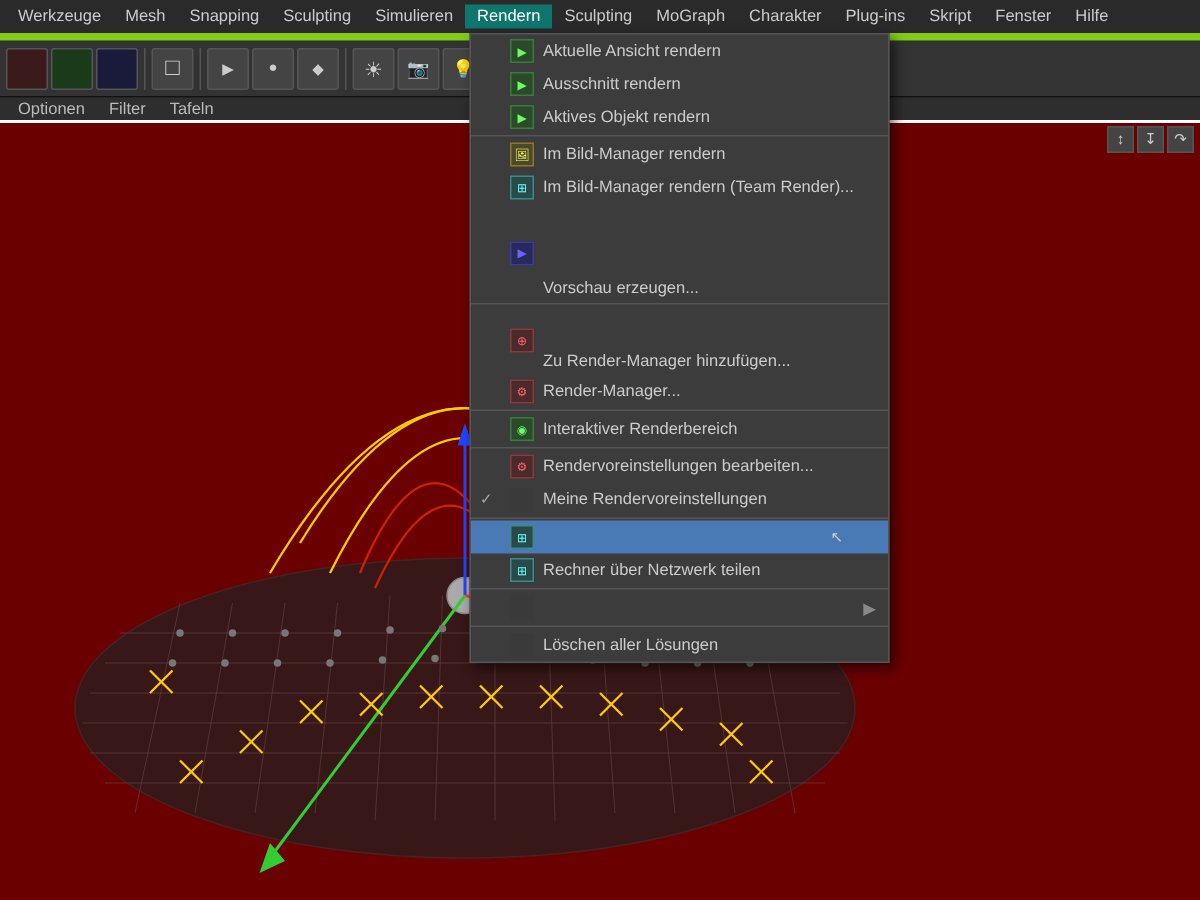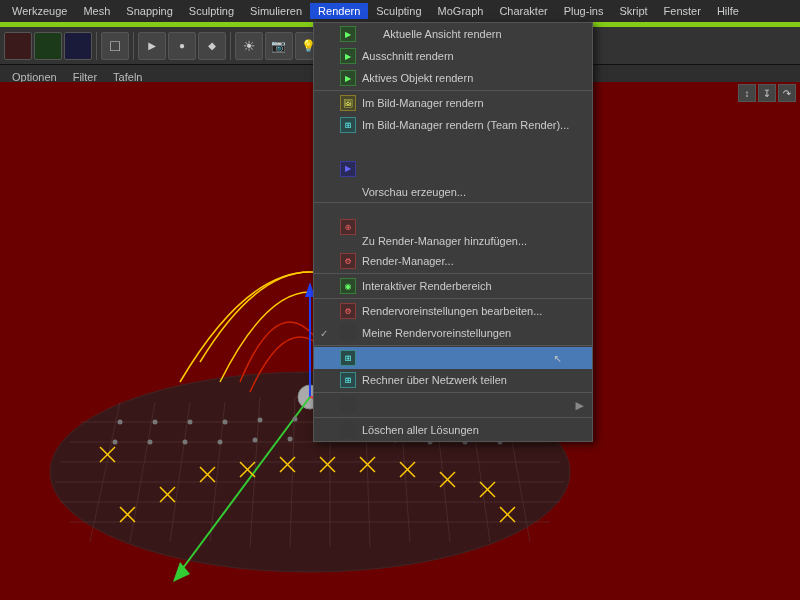--- a/index.html
+++ b/index.html
@@ -26,21 +26,21 @@
       z-index: 100;
     }
     .menu-item {
       padding: 2px 8px;
       cursor: pointer;
       color: #ccc;
       font-size: 11px;
       white-space: nowrap;
     }
     .menu-item.highlighted {
-      background: #1d4ed8;
+      background: #0f766e;
       color: #fff;
     }
 
     
     #toolbar {
       display: flex;
       align-items: center;
       background: #333;
       height: 38px;
       border-bottom: 1px solid #111;
@@ -67,24 +67,24 @@
       background: #555;
       margin: 0 2px;
     }
     .axis-btn-x { color: #f44; font-weight: bold; background: #3a1a1a; border-color: #555; }
     .axis-btn-y { color: #4f4; font-weight: bold; background: #1a3a1a; border-color: #555; }
     .axis-btn-z { color: #44f; font-weight: bold; background: #1a1a3a; border-color: #555; }
 
     
     #toolbar2 {
       display: flex;
-      align-items: flex-end;
+      align-items: center;
       background: #2e2e2e;
       height: 22px;
-      border-bottom: 2px solid #ffffff;
+      border-bottom: 7px solid #ffffff;
       padding: 0 4px;
       gap: 2px;
     }
     .toolbar2-item {
       padding: 2px 8px;
       cursor: pointer;
       color: #bbb;
       font-size: 11px;
     }
 
@@ -343,21 +343,21 @@
       <circle cx="500" cy="360" r="2.5"></circle>
     </g>
   </svg>
 </div>
 
 <div id="dropdown-menu">
   <div id="dropdown-items-container">
       <div class="dropdown-item">
         <span class="checkmark"></span>
         <div class="dropdown-icon icon-render">▶</div>
-        <span style="flex: 1 1 0%; margin-left: 21px;">Aktuelle Ansicht rendern</span>
+        <span style="flex: 1 1 0%;">Aktuelle Ansicht rendern</span>
       </div>
       <div class="dropdown-item">
         <span class="checkmark"></span>
         <div class="dropdown-icon icon-render">▶</div>
         <span style="flex: 1 1 0%;">Ausschnitt rendern</span>
       </div>
       <div class="dropdown-item">
         <span class="checkmark"></span>
         <div class="dropdown-icon icon-render">▶</div>
         <span style="flex: 1 1 0%;">Aktives Objekt rendern</span>

